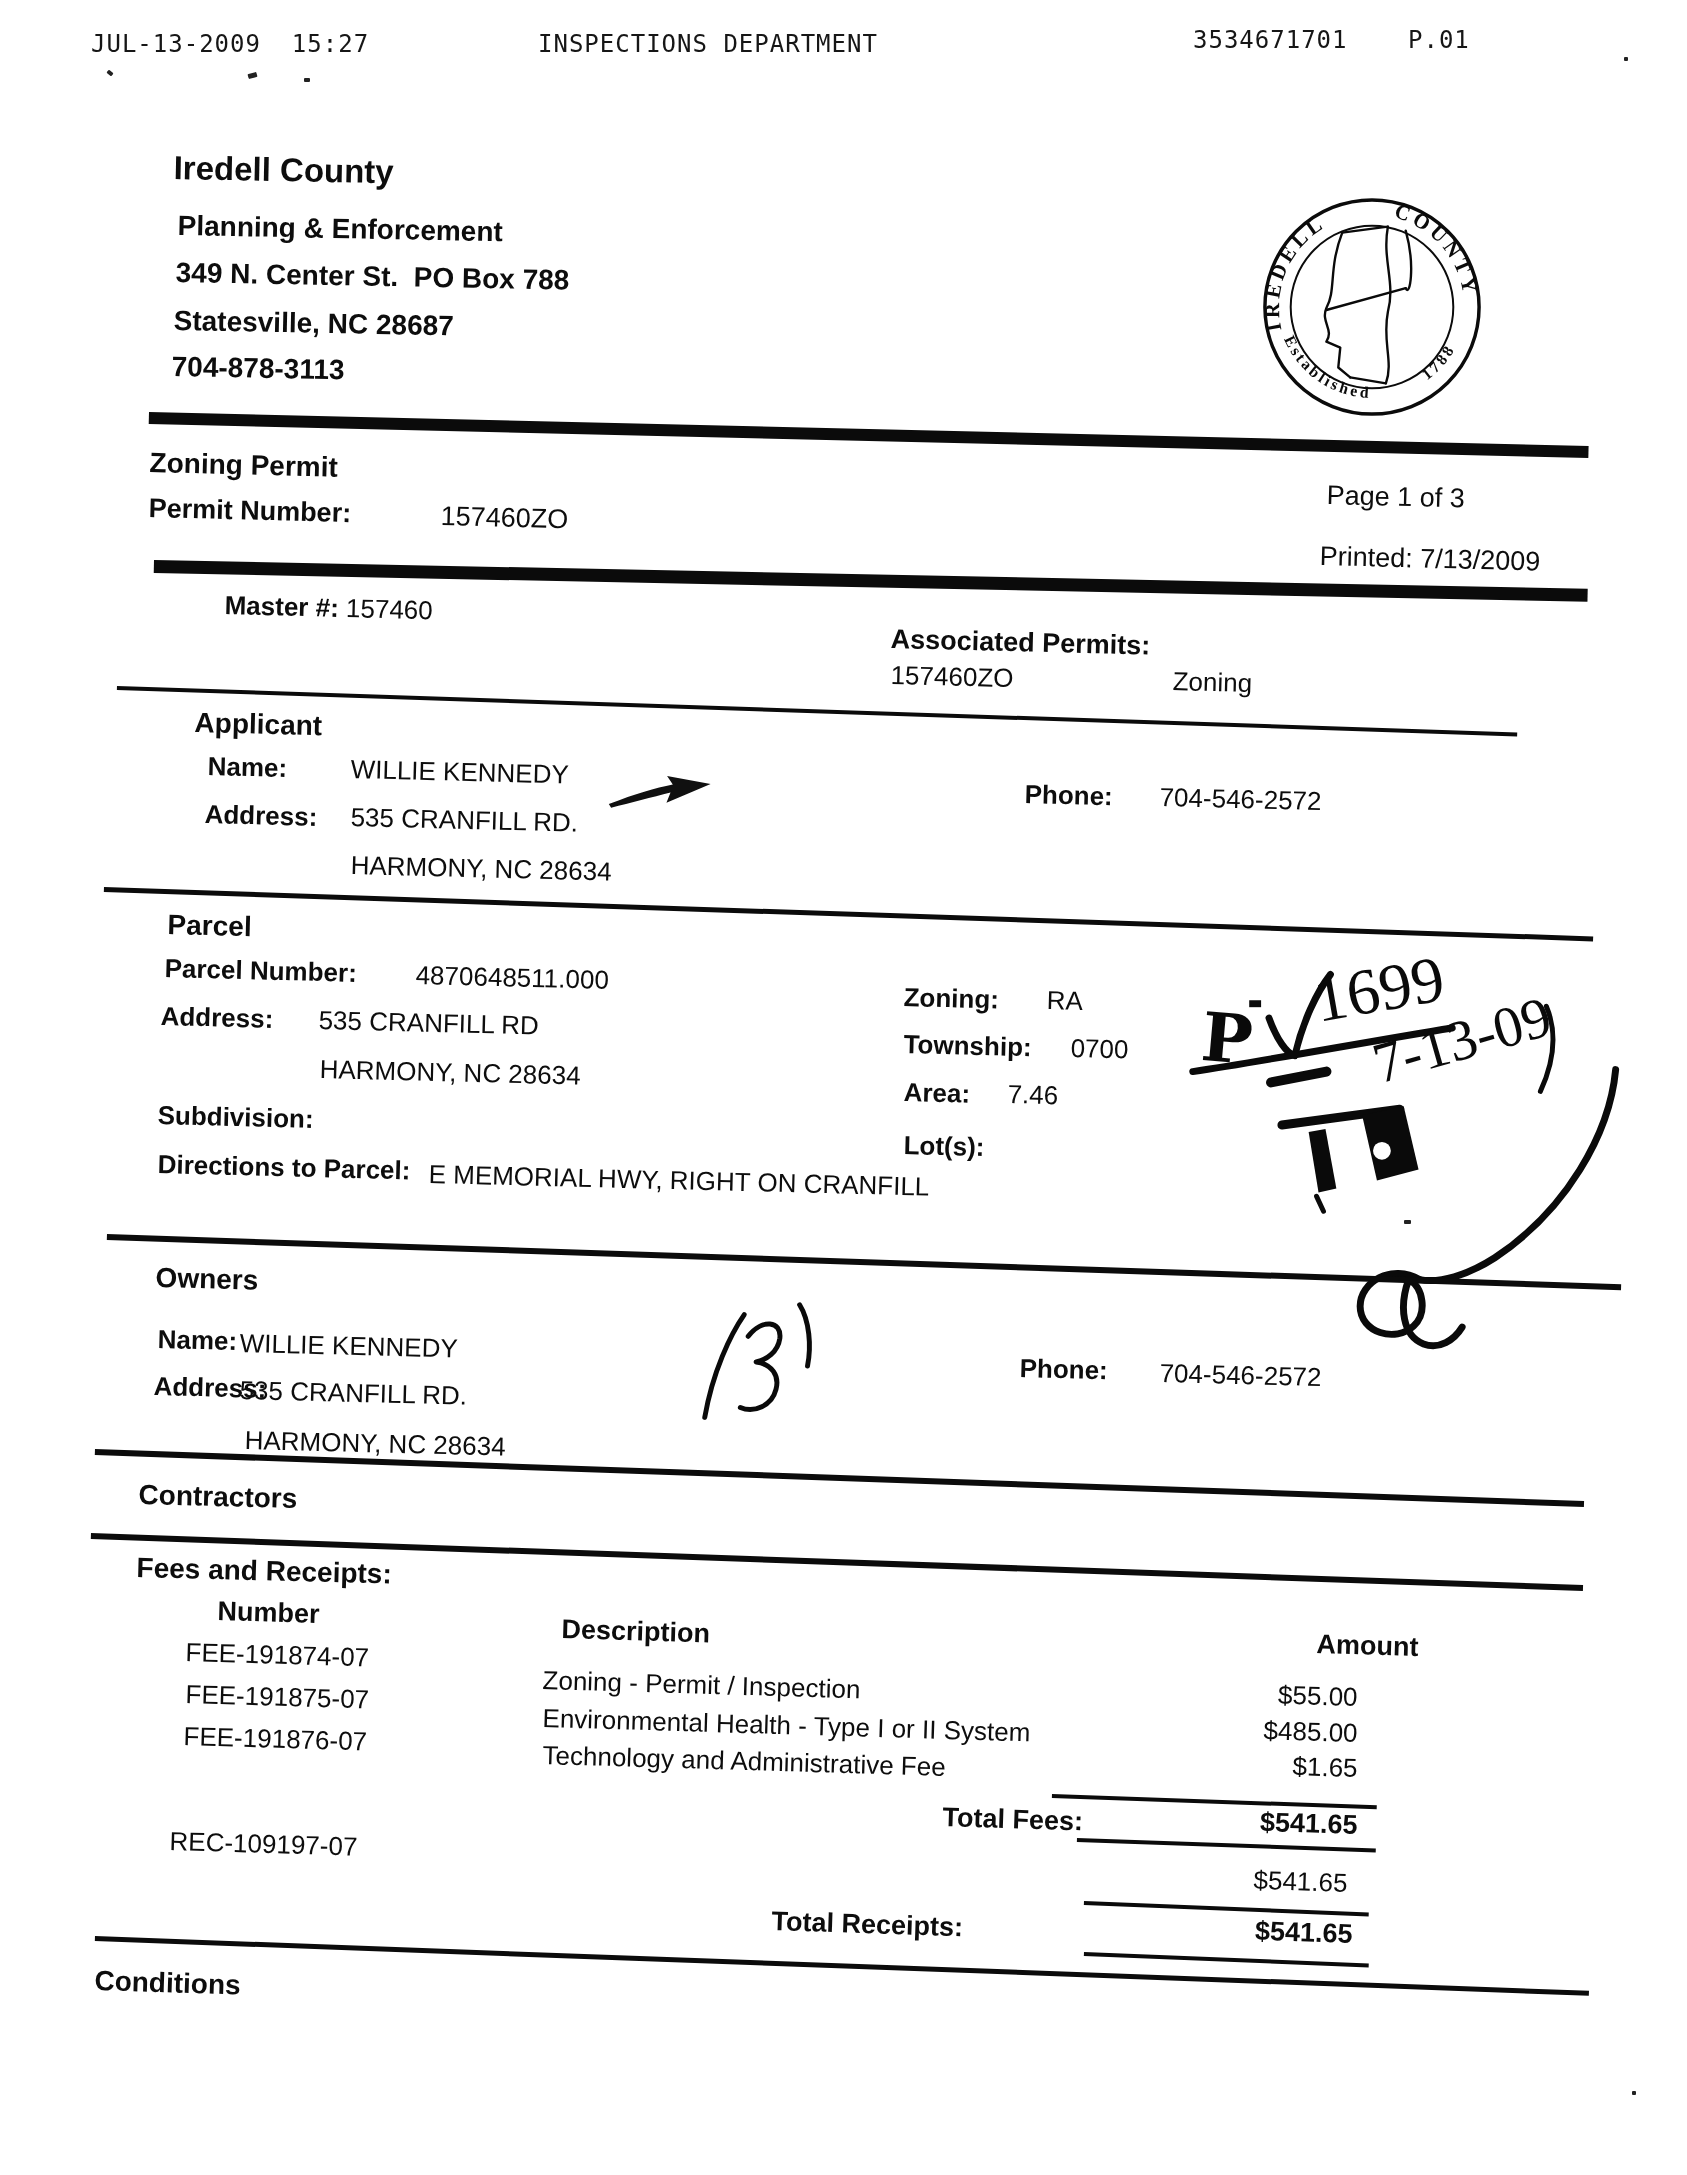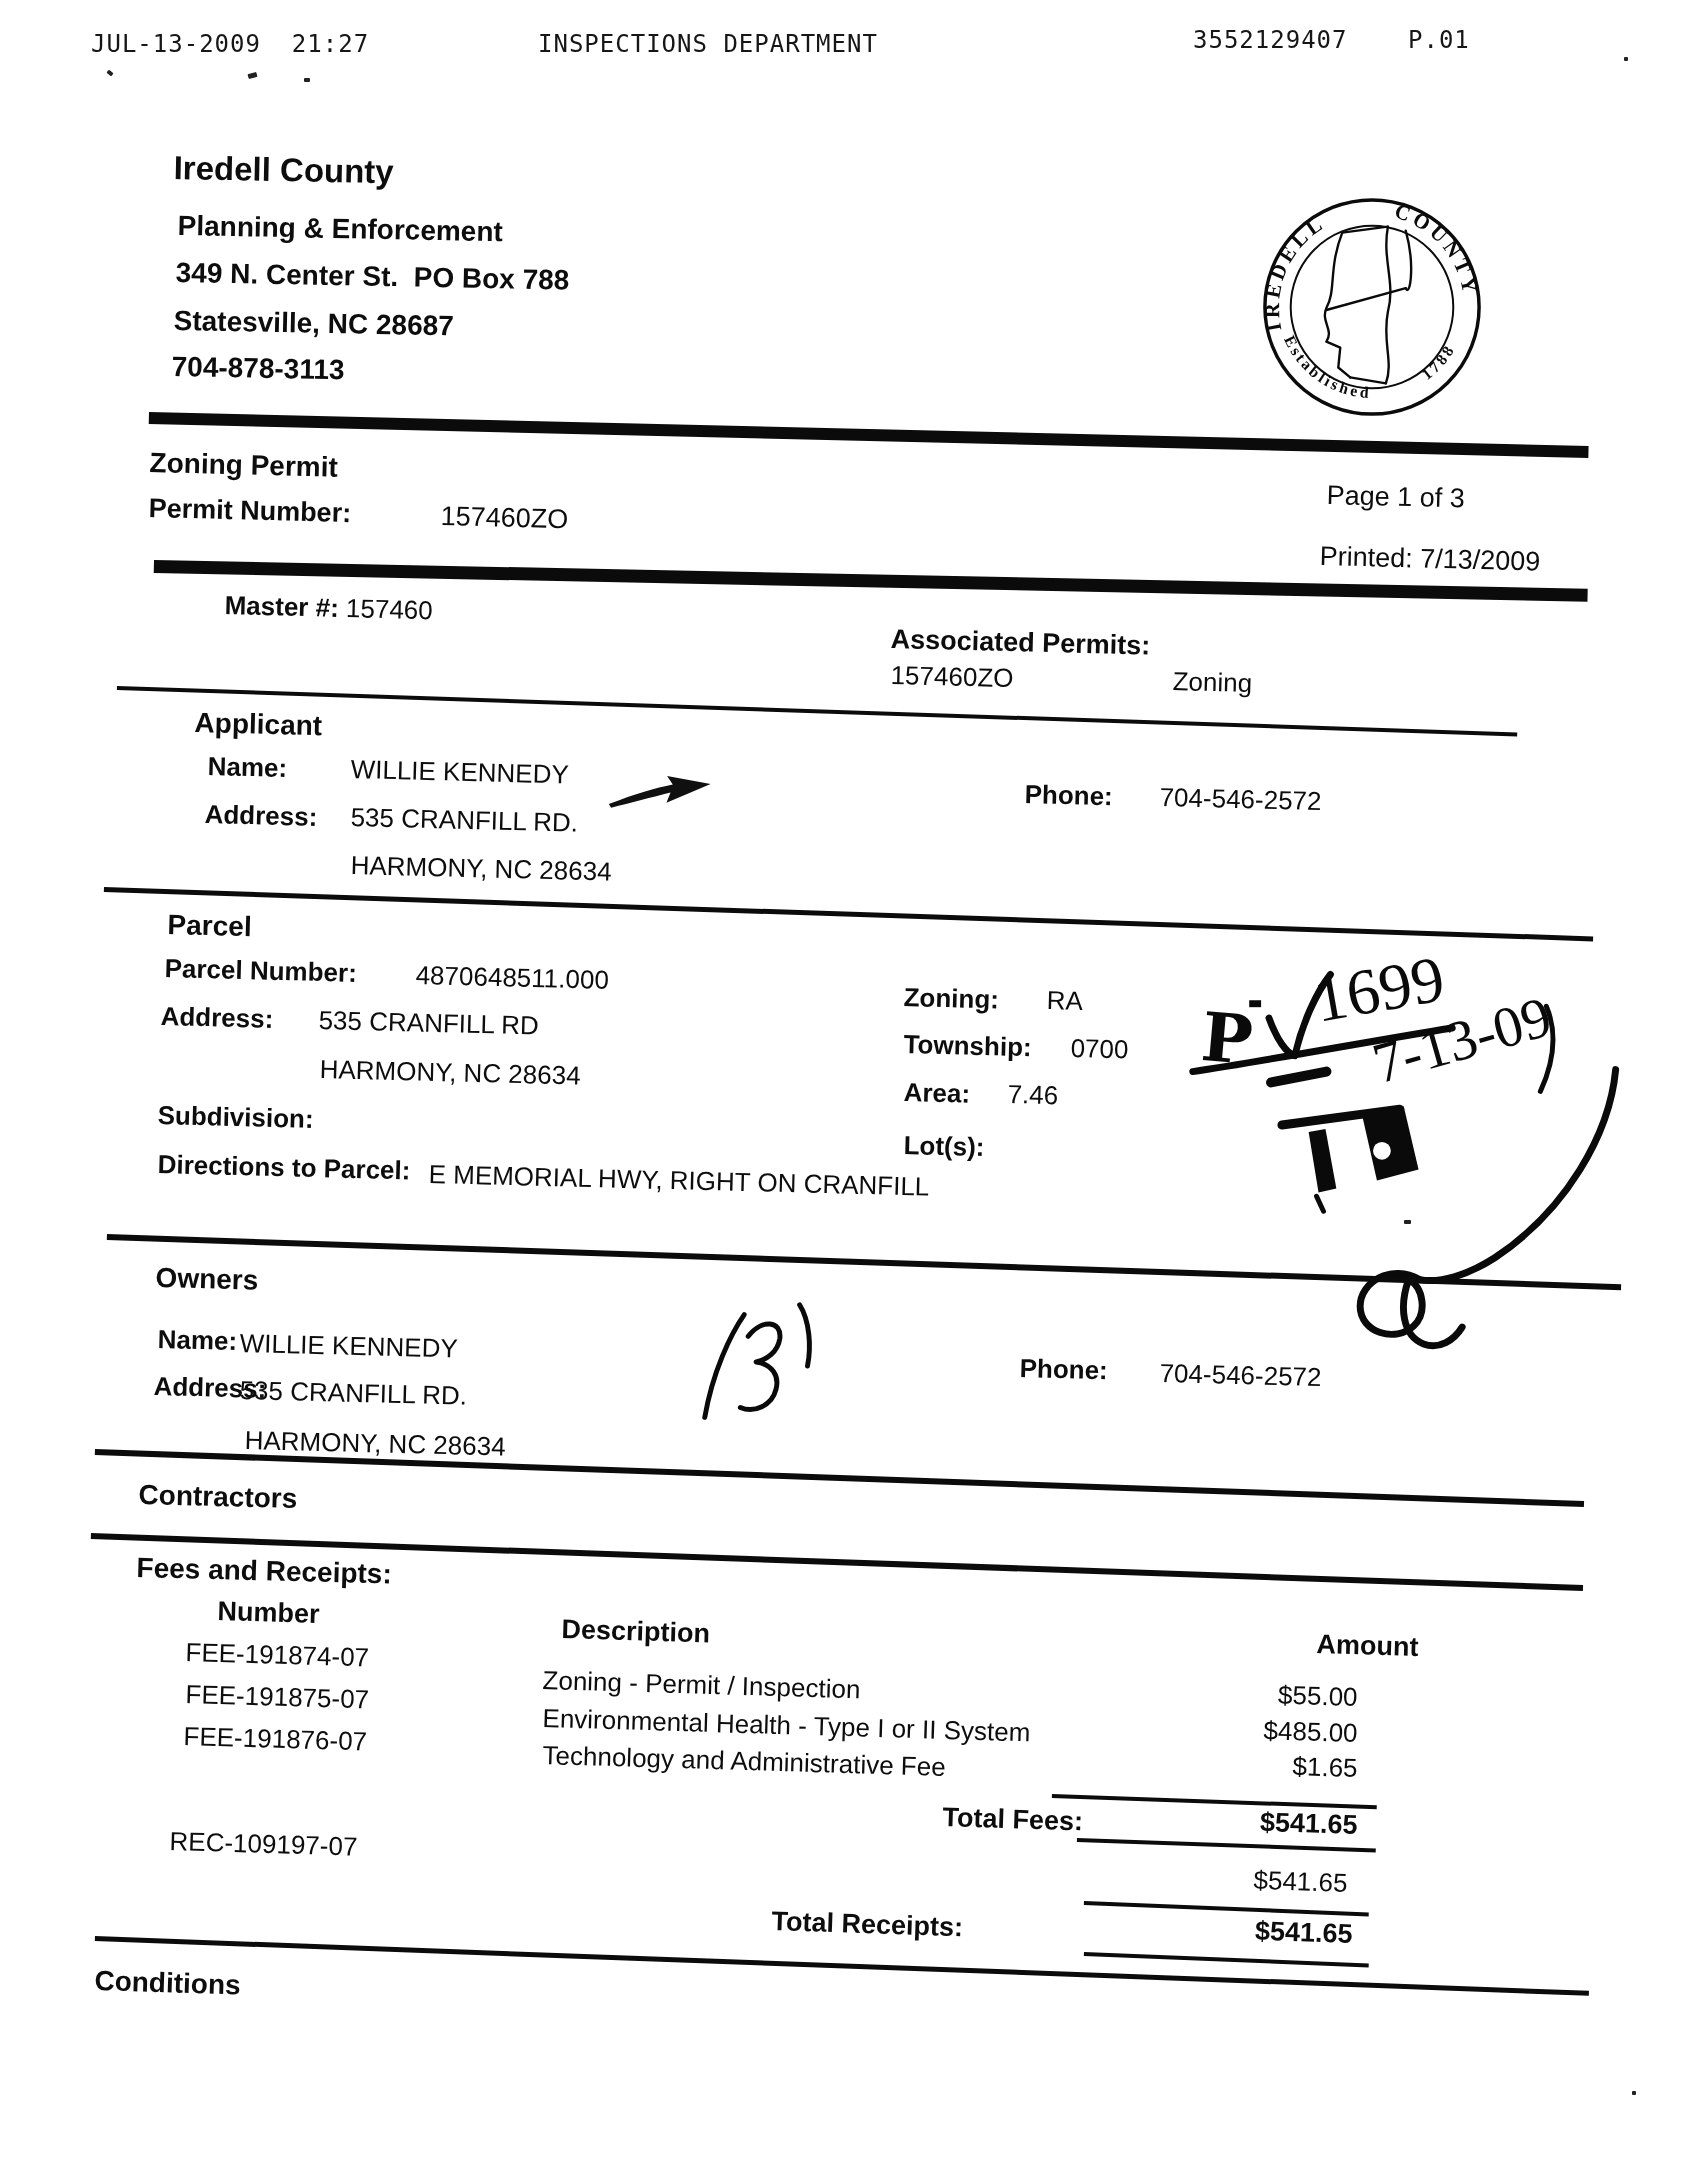--- a/index.html
+++ b/index.html
@@ -18,23 +18,23 @@
   .amt{text-align:right;width:198px;transform-origin:100% 0;}
   .speck{position:absolute;background:#222;border-radius:1px;}
   svg{position:absolute;overflow:visible;}
   .ink{fill:none;stroke:#0a0a0a;stroke-linecap:round;stroke-linejoin:round;}
 </style>
 </head>
 <body>
 
 <div id="page">
 
-  <div class="fx" style="left:91px;top:30px;">JUL-13-2009  21:27</div>
+  <div class="fx" style="left:91px;top:30px;">JUL-13-2009  15:27</div>
   <div class="fx" style="left:538px;top:30px;">INSPECTIONS DEPARTMENT</div>
-  <div class="fx" style="left:1193px;top:26px;">3552129407</div>
+  <div class="fx" style="left:1193px;top:26px;">3534671701</div>
   <div class="fx" style="left:1408px;top:26px;">P.01</div>
   <div class="speck" style="left:107px;top:71px;width:6px;height:4px;transform:rotate(40deg);"></div>
   <div class="speck" style="left:248px;top:73px;width:9px;height:5px;transform:rotate(-15deg);"></div>
   <div class="speck" style="left:304px;top:78px;width:6px;height:4px;"></div>
   <div class="speck" style="left:1624px;top:57px;width:4px;height:4px;"></div>
   <div class="speck" style="left:1404px;top:1220px;width:7px;height:4px;"></div>
   <div class="speck" style="left:1632px;top:2091px;width:4px;height:4px;"></div>
 
   <div class="t b" style="left:174px;top:150px;font-size:33px;transform:rotate(1.1deg);">Iredell County</div>
   <div class="t b" style="left:178px;top:210px;font-size:28px;transform:rotate(1.1deg);">Planning &amp; Enforcement</div>

